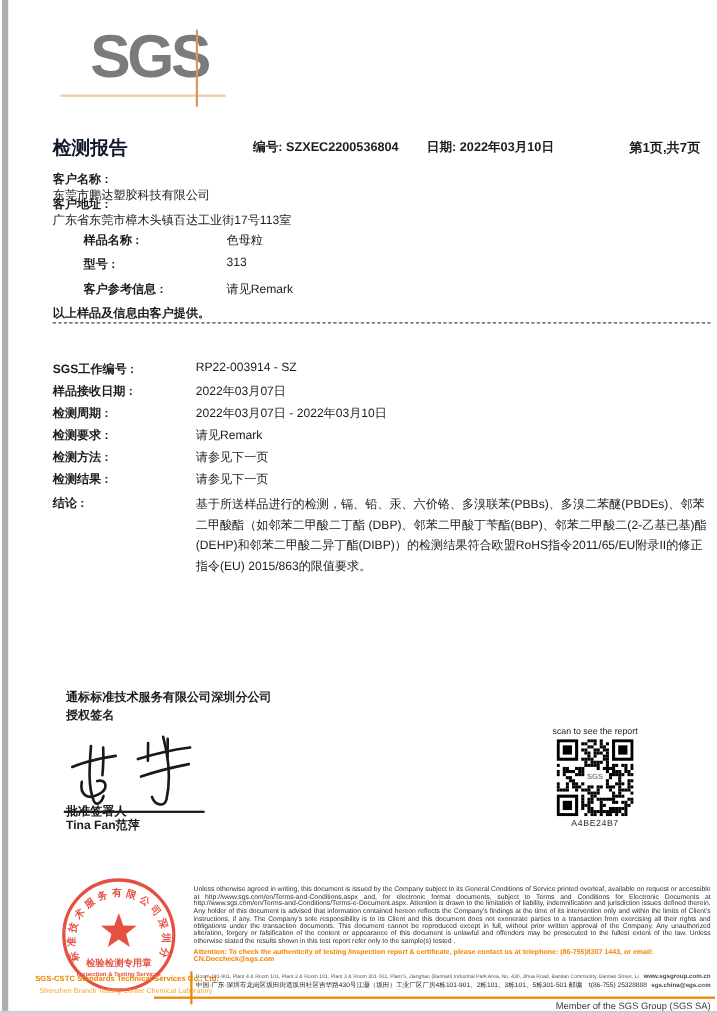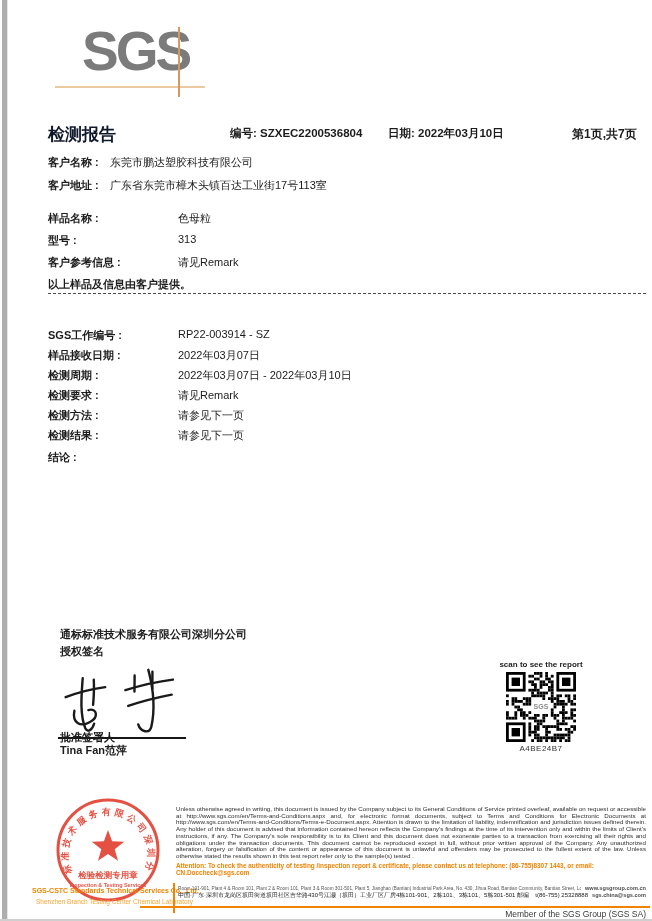--- a/index.html
+++ b/index.html
@@ -18,36 +18,36 @@
   
   .title{left:48px;top:123px;font-size:17px;font-weight:bold;color:#0f172a;text-align:right;}
   .report-no{left:230px;top:126px;font-size:11.5px;font-weight:600;}
   .date{left:388px;top:126px;font-size:11.5px;font-weight:600;}
   .page-info{left:572px;top:126px;font-size:12px;font-weight:600;}
   
   .block{position:absolute;left:48px;width:600px;font-size:11px;}
   .row{display:flex;align-items:flex-start;}
   .row .lbl{font-weight:600;flex:0 0 auto;}
   .row .val{font-weight:500;}
-  #client-block{top:155px;}   #client-block .row{height:23px;} #client-block .lbl{width:62px;}
-  #sample-block{top:211px;}   #sample-block .row{height:22px;} #sample-block .lbl{width:130px;}
+  #client-block{top:155px;}   #client-block .row{height:23px;flex-direction:column;} #client-block .lbl{width:62px;}
+  #sample-block{top:211px;}   #sample-block .row{height:22px;} #sample-block .lbl{width:130px;margin-left:28px;}
   .note{font-weight:600;height:22px;}
   .dashed-sep{left:48px;top:293px;width:598px;height:0;border-top:1.5px dashed #4a4a4a;}
   #job-block{top:328px;}      #job-block .row{height:20px;}    #job-block .lbl{width:130px;}
   .concl-row{display:flex;margin-top:2px;}
   .concl-row .lbl{width:130px;font-weight:600;flex:0 0 auto;}
   .concl-row .val{width:468px;font-weight:500;line-height:18.5px;}
   
   .signer-co{left:60px;top:626px;font-size:11px;font-weight:600;line-height:17px;}
   .sig-svg{left:60px;top:668px;}
   .sig-line{left:58px;top:737px;width:128px;height:2px;background:#161616;}
   .signer-name{left:60px;top:743px;font-size:11px;font-weight:600;}
   .signer-title{left:60px;top:730px;font-size:11px;font-weight:600;}
   
-  .qr-caption{left:498px;top:660px;width:86px;text-align:center;font-size:8px;color:#222;font-weight:bold;}
+  .qr-caption{left:498px;top:660px;width:86px;text-align:center;font-size:8px;color:#222;}
   .qr-box{left:506px;top:672px;width:70px;height:70px;}
   .qr-code-text{left:498px;top:744px;width:86px;text-align:center;font-size:8px;color:#333;letter-spacing:.5px;}
   
   .stamp-svg{left:52px;top:795px;}
   .cstc-1{left:32px;top:887px;font-size:7px;font-weight:bold;color:#f08300;white-space:nowrap;}
   .cstc-2{left:36px;top:898px;font-size:6.5px;color:#f5a733;white-space:nowrap;}
   .footer-text{left:176px;top:806px;width:470px;}
   .disclaimer{font-size:6.2px;line-height:6.7px;color:#2e2e2e;text-align:justify;margin:0;}
   .attention{font-size:6.4px;line-height:7px;color:#f08300;font-weight:bold;margin:2px 0 0 0;}
   .addresses{left:178px;top:885px;width:468px;font-weight:500;}
@@ -125,20 +125,21 @@
     <div class="row">
       <span class="lbl">检测方法 :</span>
       <span class="val">请参见下一页</span>
     </div>
     <div class="row">
       <span class="lbl">检测结果 :</span>
       <span class="val">请参见下一页</span>
     </div>
     <div class="concl-row">
       <span class="lbl">结论 :</span>
+      <span class="val">基于所送样品进行的检测，镉、铅、汞、六价铬、多溴联苯(PBBs)、多溴二苯醚(PBDEs)、邻苯二甲酸酯（如邻苯二甲酸二丁酯 (DBP)、邻苯二甲酸丁苄酯(BBP)、邻苯二甲酸二(2-乙基已基)酯(DEHP)和邻苯二甲酸二异丁酯(DIBP)）的检测结果符合欧盟RoHS指令2011/65/EU附录II的修正指令(EU) 2015/863的限值要求。</span>
     </div>
   </div>
 
   <div class="abs signer-co">
     <div>通标标准技术服务有限公司深圳分公司</div>
     <div>授权签名</div>
   </div>
   <svg class="abs sig-svg" width="134" height="68" viewBox="0 0 134 68">
     <g fill="none" stroke="#1a1a1a" stroke-width="2.4" stroke-linecap="round" transform="rotate(-3 67 34)">
       <path d="M6,26 C18,22 34,19 46,18"></path>

